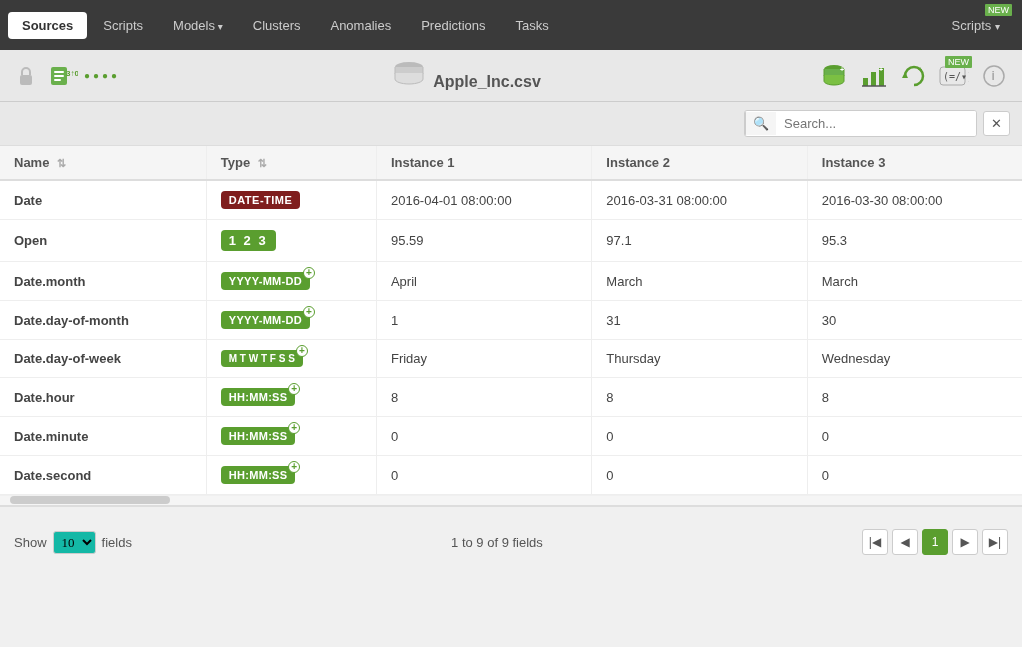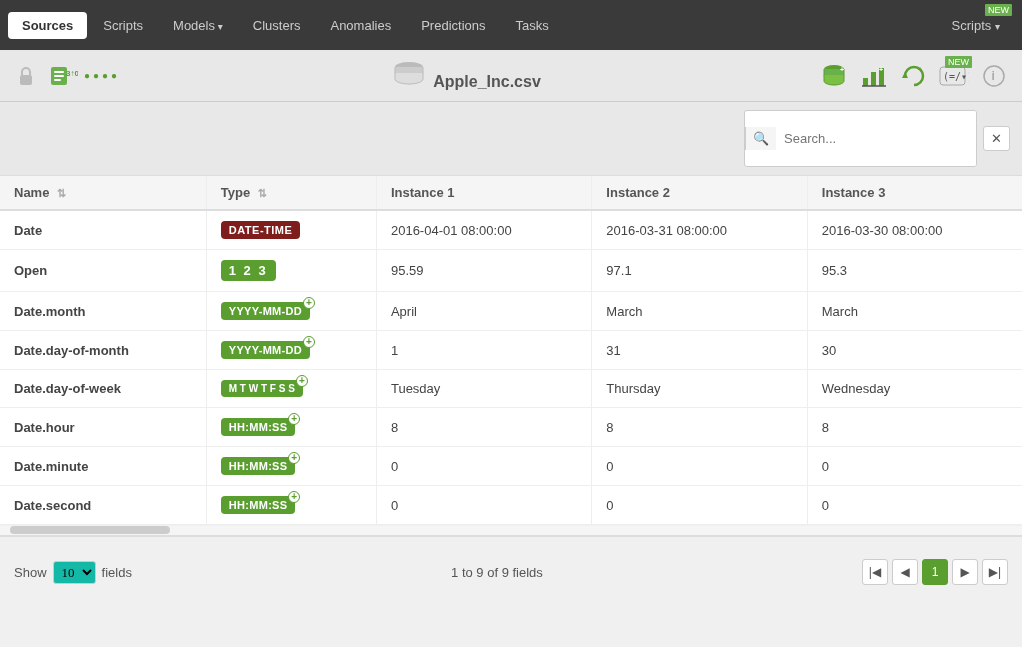--- a/index.html
+++ b/index.html
@@ -110,21 +110,21 @@
       display: flex;
       align-items: center;
       background: #fff;
       border: 1px solid #ccc;
       border-radius: 3px;
       overflow: hidden;
     }
     .search-input-wrap input {
       border: none;
       outline: none;
-      padding: 20px 8px;
+      padding: 5px 8px;
       font-size: 13px;
       width: 200px;
     }
     .search-icon-btn {
       background: #f5f5f5;
       border: none;
       border-left: 1px solid #ccc;
       padding: 4px 7px;
       cursor: pointer;
       color: #777;
@@ -404,21 +404,21 @@
         <tr>
           <td>Date.day-of-month</td>
           <td><span class="type-badge badge-date">YYYY-MM-DD<span class="plus">+</span></span></td>
           <td>1</td>
           <td>31</td>
           <td>30</td>
         </tr>
         <tr>
           <td>Date.day-of-week</td>
           <td><span class="type-badge badge-dayofweek">M T W T F S S<span class="plus">+</span></span></td>
-          <td>Tuesday</td>
+          <td>Friday</td>
           <td>Thursday</td>
           <td>Wednesday</td>
         </tr>
         <tr>
           <td>Date.hour</td>
           <td><span class="type-badge badge-time">HH:MM:SS<span class="plus">+</span></span></td>
           <td>8</td>
           <td>8</td>
           <td>8</td>
         </tr>

